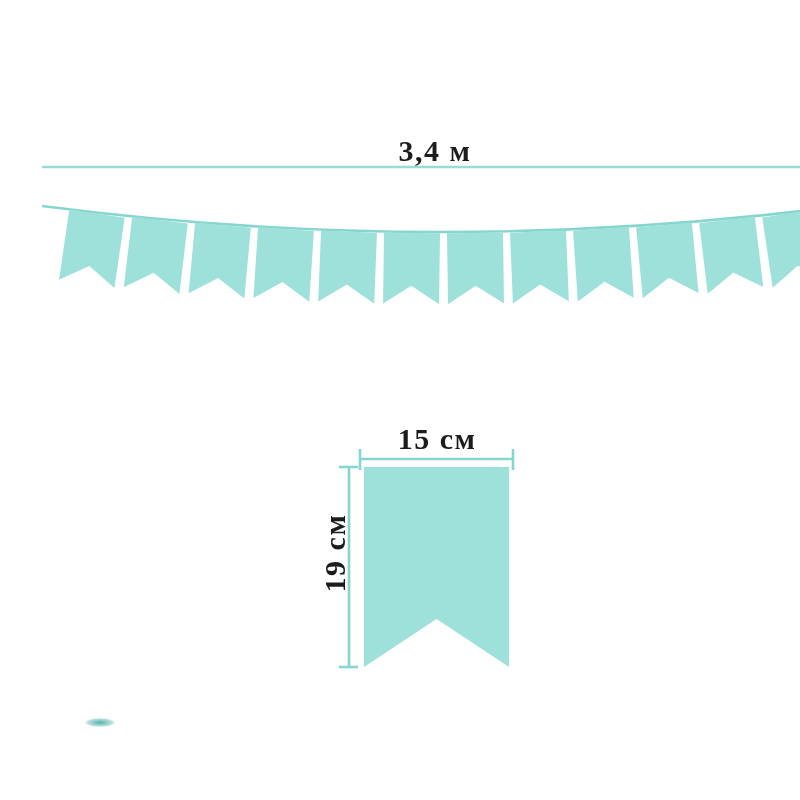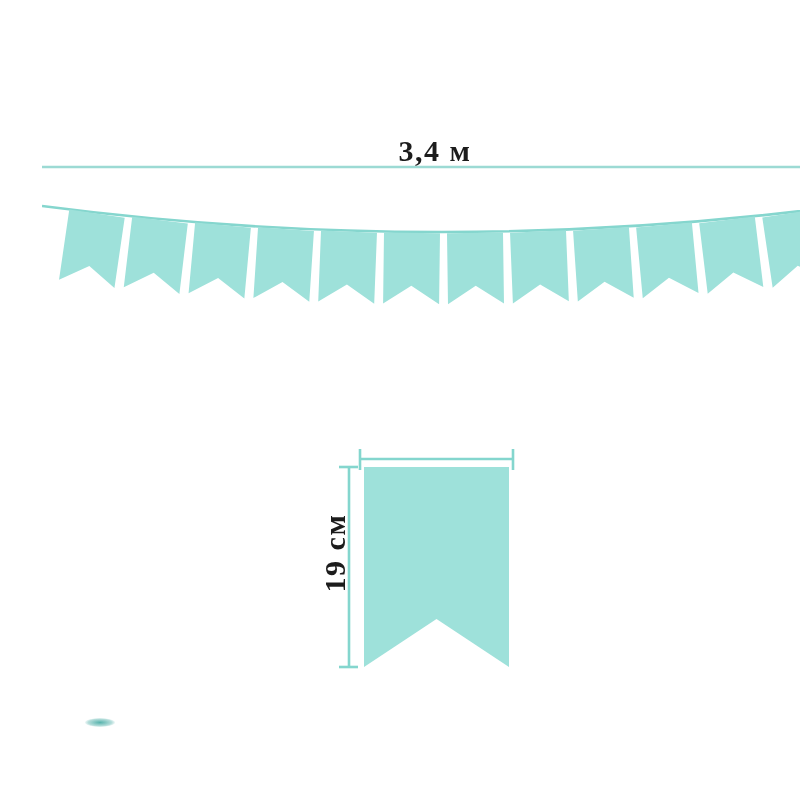--- a/index.html
+++ b/index.html
@@ -99,18 +99,19 @@
 
     <g stroke-width="2.6" stroke="#84D6CE">
       <line x1="307" y1="467" x2="307" y2="667"></line>
       <line x1="297" y1="467" x2="316" y2="467"></line>
       <line x1="297" y1="667" x2="316" y2="667"></line>
     </g>
   </svg>
 
   <div class="dim-label label-total-length">3,4 м</div>
 
+  <div class="dim-label label-flag-width">15 см</div>
 
   <div class="dim-label label-flag-height">19 см</div>
 
   <div class="watermark-smudge"></div>
 
 </div>
 
 </body></html>

